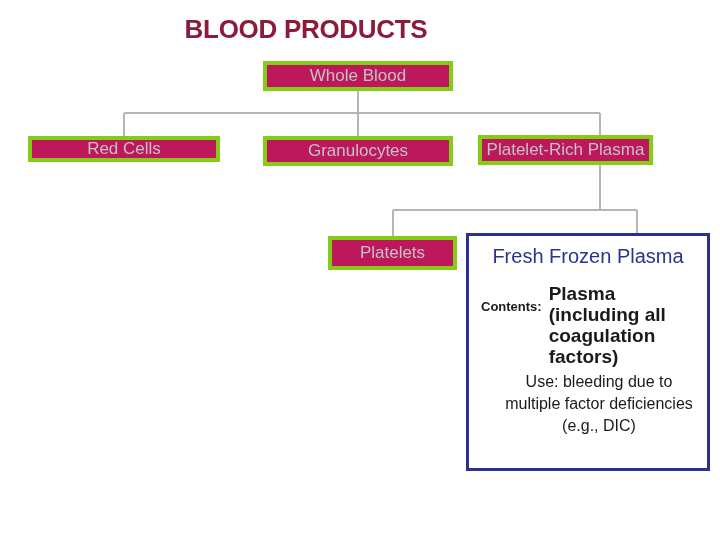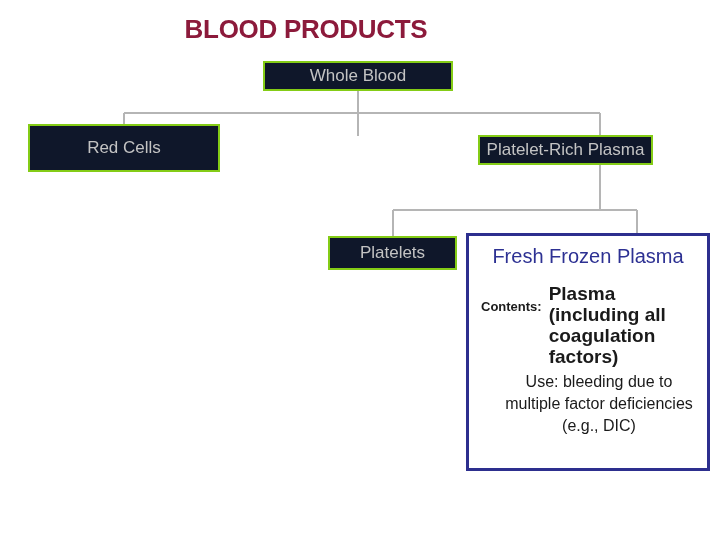--- a/index.html
+++ b/index.html
@@ -28,31 +28,31 @@
   }
   .connectors {
     position: absolute;
     left: 0;
     top: 0;
     pointer-events: none;
   }
   .node {
     position: absolute;
     box-sizing: border-box;
-    border: 2px solid #84cc16;
-    background: #0f172a;
+    border: 4px solid #84cc16;
+    background: #be185d;
     color: #C3C3C3;
     font-size: 17px;
     display: flex;
     align-items: center;
     justify-content: center;
     white-space: nowrap;
   }
   .node-whole-blood   { left: 263px; top: 61px;  width: 190px; height: 30px; }
-  .node-red-cells     { left: 28px;  top: 124px; width: 192px; height: 48px; }
+  .node-red-cells     { left: 28px;  top: 136px; width: 192px; height: 26px; }
   .node-granulocytes  { left: 263px; top: 136px; width: 190px; height: 30px; }
   .node-prp           { left: 478px; top: 135px; width: 175px; height: 30px; }
   .node-platelets     { left: 328px; top: 236px; width: 129px; height: 34px; }
   .ffp-box {
     position: absolute;
     left: 466px;
     top: 233px;
     width: 244px;
     height: 238px;
     box-sizing: border-box;
@@ -113,20 +113,21 @@
       <path d="M393 210 H637"></path>
       <path d="M393 210 V236"></path>
       <path d="M637 210 V233"></path>
     </g>
   </svg>
 
   <div class="node node-whole-blood">Whole Blood</div>
 
   <div class="node node-red-cells">Red Cells</div>
 
+  <div class="node node-granulocytes">Granulocytes</div>
 
   <div class="node node-prp">Platelet-Rich Plasma</div>
 
   <div class="node node-platelets">Platelets</div>
 
   <div class="ffp-box">
     <div class="ffp-title">Fresh Frozen Plasma</div>
     <div class="ffp-contents">
       <div class="ffp-contents-label">Contents:</div>
       <div class="ffp-contents-value">Plasma

